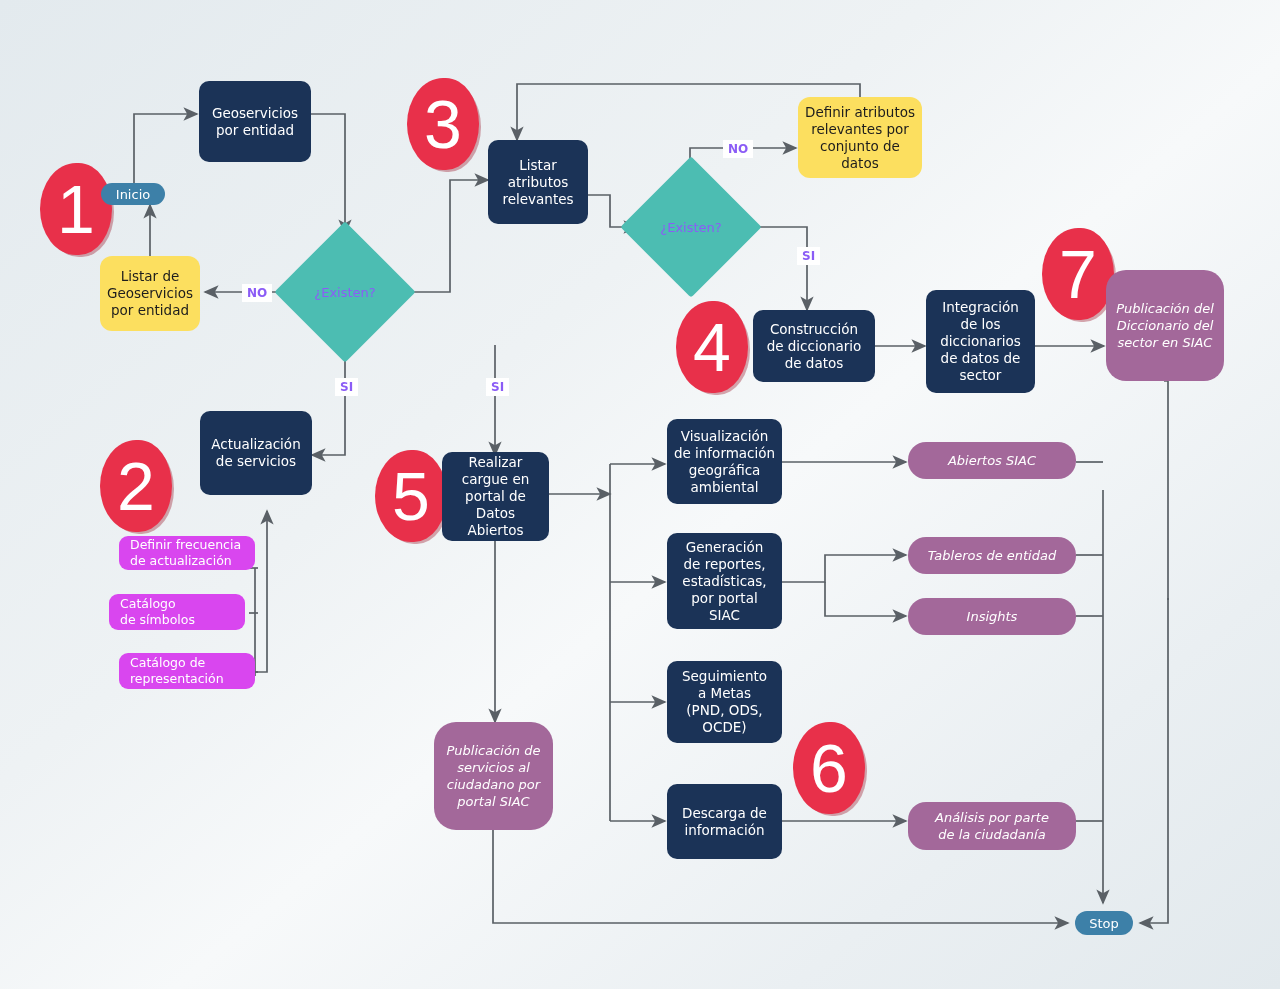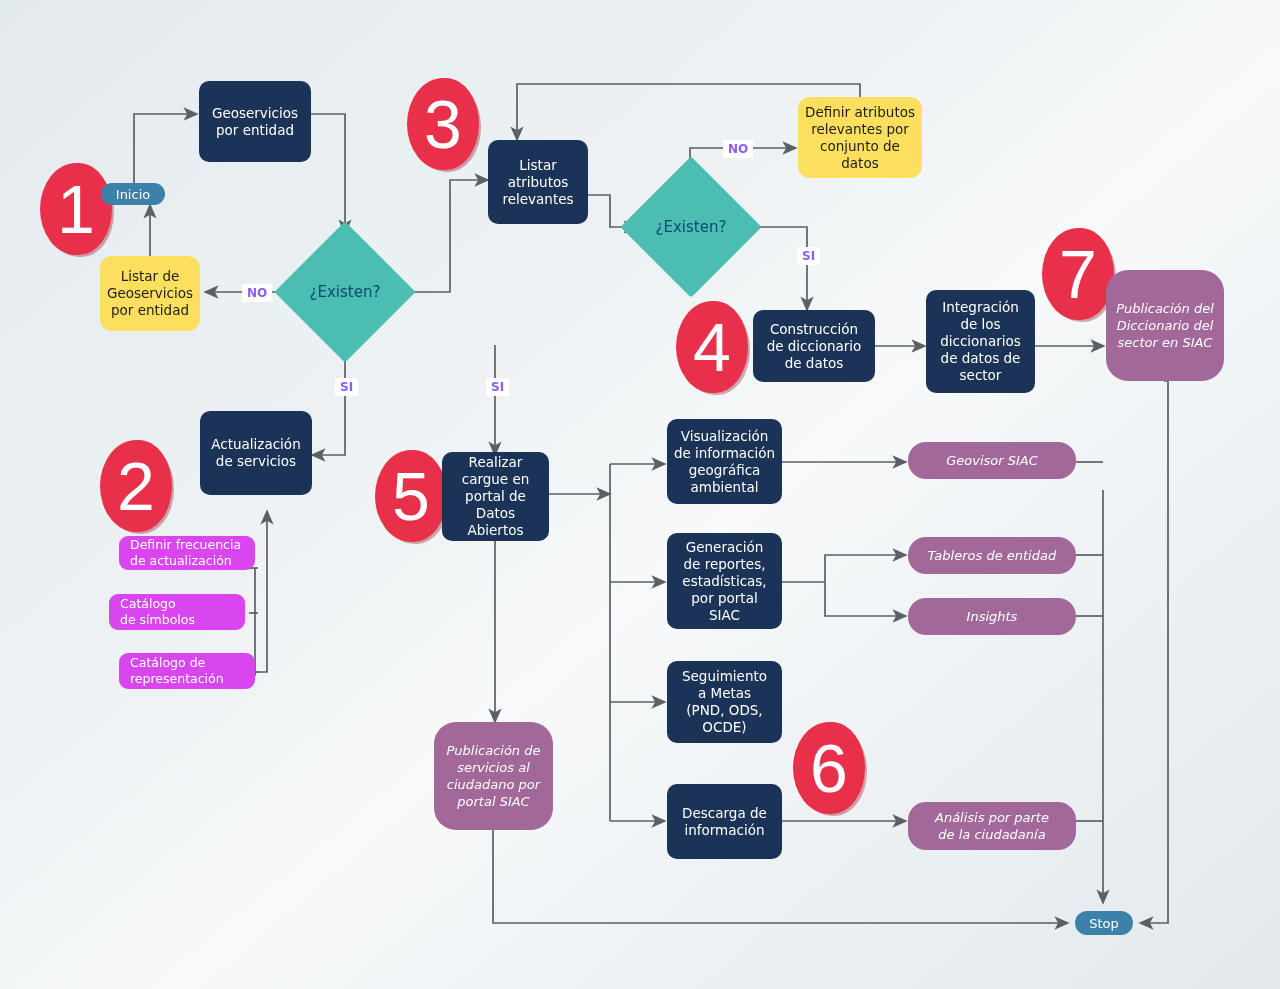--- a/index.html
+++ b/index.html
@@ -13,21 +13,21 @@
   svg#wires{position:absolute;left:0;top:0;width:1280px;height:989px;}
   .node{position:absolute;box-sizing:border-box;display:flex;align-items:center;justify-content:center;text-align:center;}
   .navy{background:#1b3357;color:#ffffff;border-radius:10px;font-size:13.5px;line-height:17px;}
   .yellow{background:#fcdf5f;color:#1d1d1d;border-radius:12px;font-size:13.5px;line-height:17px;}
   .salmon{background:#d946ef;color:#ffffff;border-radius:9px;font-size:12.5px;line-height:16px;justify-content:flex-start;padding-left:11px;text-align:left;}
   .purple{background:#a3689a;color:#ffffff;border-radius:18px;font-size:13px;line-height:17px;font-style:italic;}
   .purple-sq{background:#a3689a;color:#ffffff;border-radius:22px;font-size:13px;line-height:17px;font-style:italic;}
   .terminal{background:#3d80a8;color:#ffffff;border-radius:14px;font-size:13px;}
   .diamond{width:100px;height:100px;background:#4cbdb2;transform:rotate(45deg);border-radius:3px;}
   .diamond-wrap{position:absolute;width:100px;height:100px;}
-  .diamond-label{position:absolute;inset:0;display:flex;align-items:center;justify-content:center;color:#0c4a6e;font-size:15px;}
+  .diamond-label{position:absolute;inset:0;display:flex;align-items:center;justify-content:center;color:#8b5cf6;font-size:13px;}
   .step{position:absolute;width:72px;height:92px;}
   .step .disc{position:absolute;inset:0;background:#e8304a;border-radius:50% 46% 46% 50%/50% 50% 50% 50%;
     box-shadow:3px 3px 0 -1px rgba(150,10,30,.35);}
   .step .num{position:absolute;inset:0;display:flex;align-items:center;justify-content:center;
     color:#ffffff;font-size:68px;font-weight:300;line-height:1;font-family:"Liberation Sans",sans-serif;}
   .edge-lbl{position:absolute;background:#ffffff;color:#8b5cf6;font-weight:bold;font-size:12px;
     padding:2px 5px;line-height:14px;}
 </style>
 </head>
 <body>
@@ -193,30 +193,30 @@
   <div class="node salmon" style="left:119px;top:536px;width:136px;height:34px;">
     <span class="txt">Definir frecuencia<br>de actualización</span>
   </div>
   <div class="node salmon" style="left:109px;top:594px;width:136px;height:36px;">
     <span class="txt">Catálogo<br>de símbolos</span>
   </div>
   <div class="node salmon" style="left:119px;top:653px;width:136px;height:36px;">
     <span class="txt">Catálogo de<br>representación</span>
   </div>
 
-  <div class="node purple-sq" style="left:1106px;top:270px;width:118px;height:111px;">
+  <div class="node purple-sq" style="left:1106px;top:270px;width:118px;height:111px;border-radius:20px;">
     <span class="txt">Publicación del<br>Diccionario del<br>sector en SIAC</span>
   </div>
 
   <div class="node purple-sq" style="left:434px;top:722px;width:119px;height:108px;">
     <span class="txt">Publicación de<br>servicios al<br>ciudadano por<br>portal SIAC</span>
   </div>
 
   <div class="node purple" style="left:908px;top:442px;width:168px;height:37px;">
-    <span class="txt">Geovisor SIAC</span>
+    <span class="txt">Abiertos SIAC</span>
   </div>
 
   <div class="node purple" style="left:908px;top:537px;width:168px;height:37px;">
     <span class="txt">Tableros de entidad</span>
   </div>
 
   <div class="node purple" style="left:908px;top:598px;width:168px;height:37px;">
     <span class="txt">Insights</span>
   </div>
 

